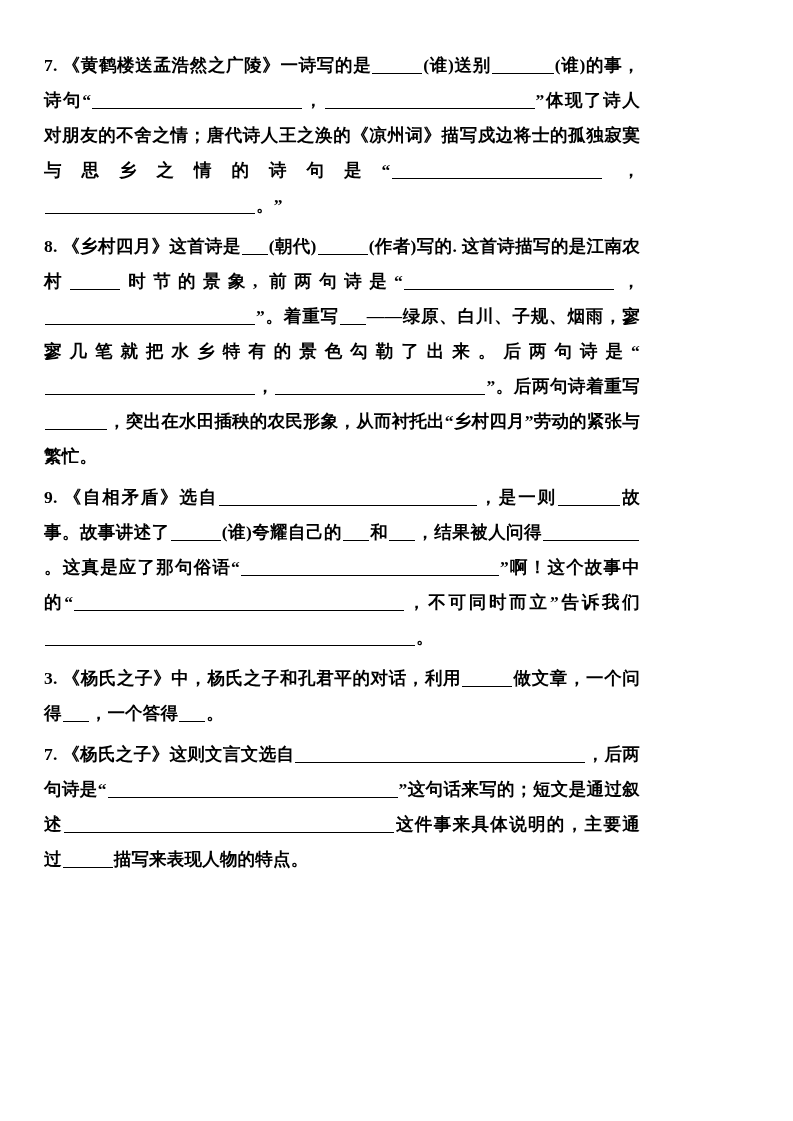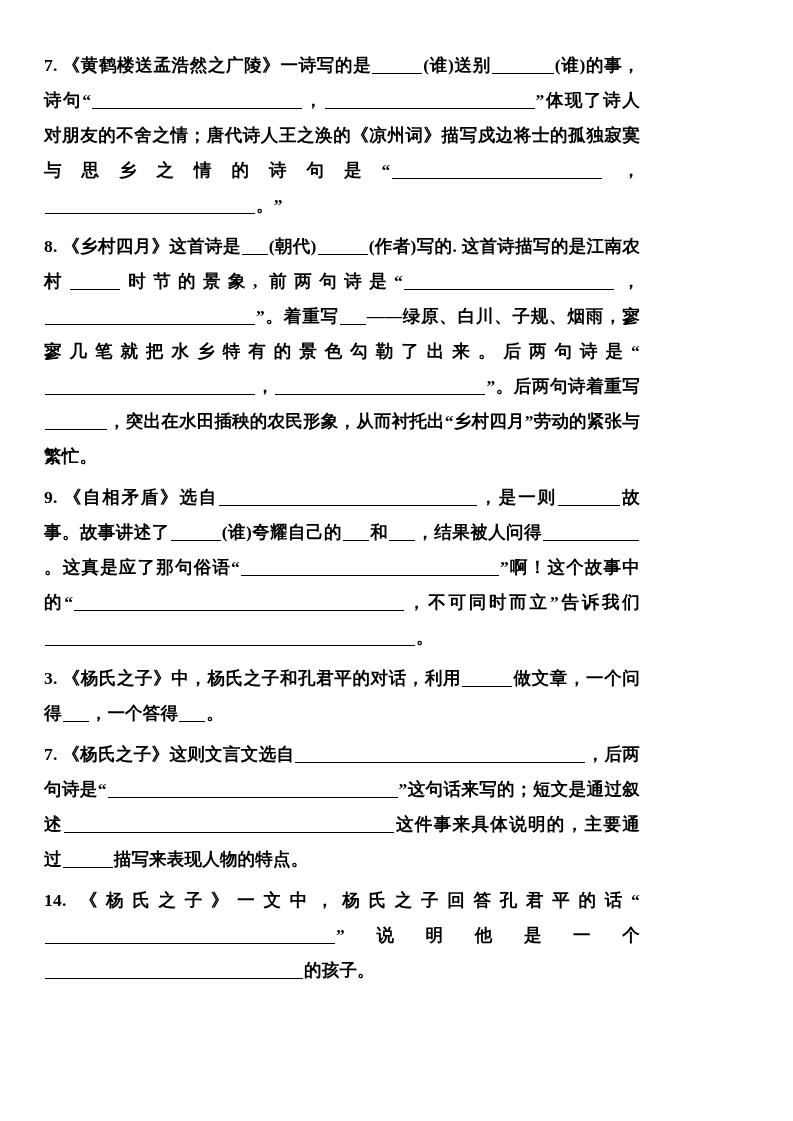--- a/index.html
+++ b/index.html
@@ -78,19 +78,15 @@
     <span class="num">3.</span>
     <span>《杨氏之子》中，杨氏之子和孔君平的对话，利用</span><span class="bl w2"></span><span>做文章，一个问得</span><span class="bl w17"></span><span>，一个答得</span><span class="bl w17"></span><span>。</span>
   </p>
 
 
   <p class="q">
     <span class="num">7.</span>
     <span>《杨氏之子》这则文言文选自</span><span class="bl w13"></span><span>，后两句诗是“</span><span class="bl w13"></span><span>”这句话来写的；短文是通过叙述</span><span class="bl w14"></span><span>这件事来具体说明的，主要通过</span><span class="bl w2"></span><span>描写来表现人物的特点。</span>
   </p>
 
-  <p class="q">
-    <span class="num">14.</span>
-    <span>《杨氏之子》一文中，杨氏之子回答孔君平的话“</span><span class="bl w13"></span><span>”说明他是一个</span><span class="bl w12"></span><span>的孩子。</span>
-  </p>
 
 
 </div>
 
 </body></html>

